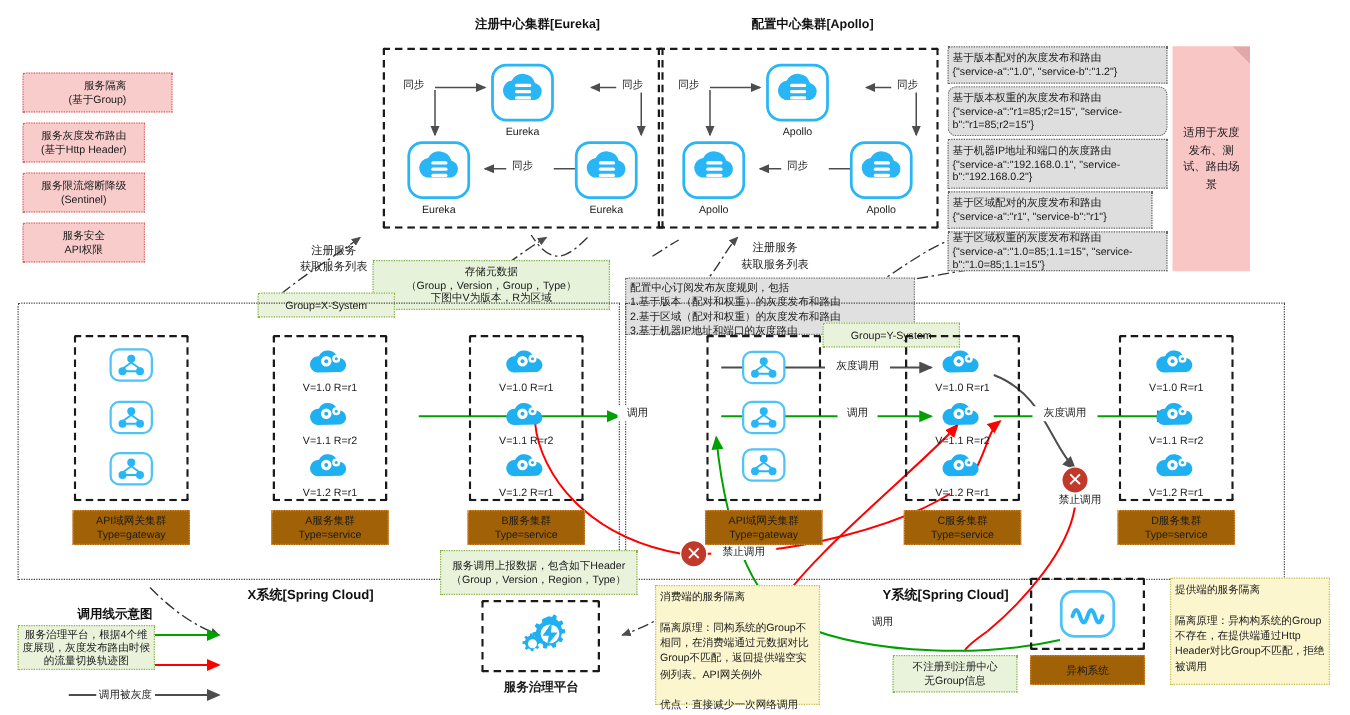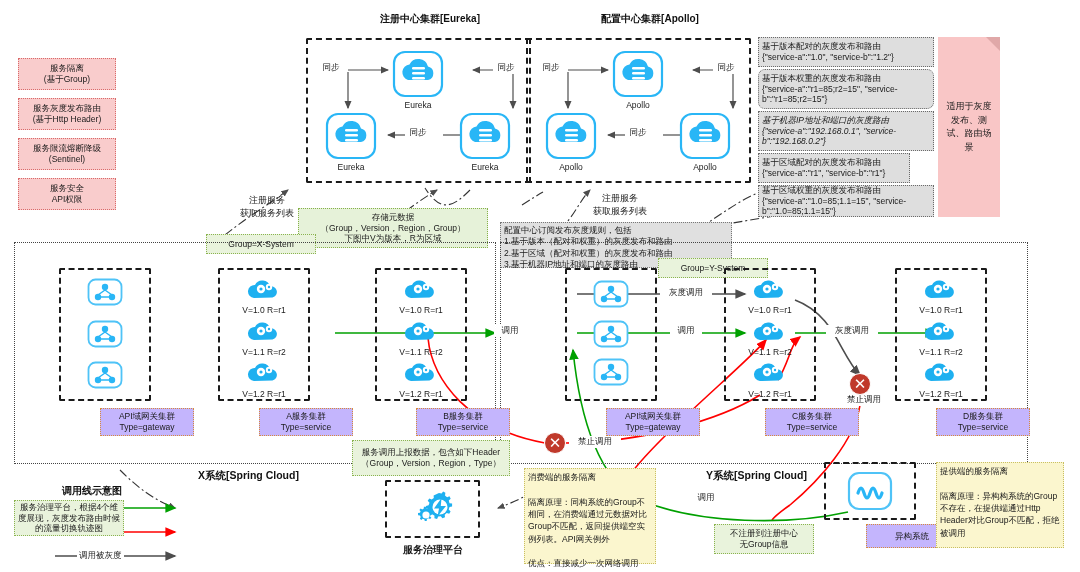--- a/index.html
+++ b/index.html
@@ -16,21 +16,21 @@
     position:absolute; display:flex; align-items:center; justify-content:center;
     text-align:center; line-height:1.25; font-size:8.5px; color:#1a1a1a;
     padding:2px 3px;
   }
   .note.left  { justify-content:flex-start; text-align:left; }
   .note.top   { align-items:flex-start; }
 
   .pink   { background:#f9cccc; border:1.4px dotted #d96a6a; }
   .green  { background:#e6f2d9; border:1.4px dotted #86b04a; }
   .greenS { background:#e9f3dc; border:1.4px dotted #8ab34f; }
-  .orange { background:#c4b5fd; border:1.4px dotted #d98b3a;margin-left:42px; }
+  .orange { background:#a16207; border:1.4px dotted #d98b3a; }
   .gray   { background:#dedede; border:1.4px dotted #6a6a6a; }
   .yellow { background:#fbf6ce; border:1.4px dotted #c9bf62; }
   .grayDot{ background:#e0e0e0; border:1.4px dotted #777; }
 
   
   .frameDash { position:absolute; border:2px dashed #1a1a1a; border-radius:2px; }
   .frameDot  { position:absolute; border:1.5px dotted #444; }
 
   .title { position:absolute; font-size:10px; font-weight:bold; color:#111; text-align:center; }
   .caption { position:absolute; font-size:9px; color:#1a1a1a; text-align:center; }
@@ -225,21 +225,21 @@
       <rect x="20" y="22" width="13" height="2.6" rx="1.3" fill="#fff"></rect>
       <rect x="20" y="27" width="13" height="2.6" rx="1.3" fill="#fff"></rect>
     </svg>
   </div>
   <div class="nodelabel" style="left:675px;top:162px;width:60px;">Apollo</div>
 
   <div class="edgelabel" style="left:538px;top:62px;width:26px;">同步</div>
   <div class="edgelabel" style="left:713px;top:62px;width:26px;">同步</div>
   <div class="edgelabel" style="left:625px;top:127px;width:26px;">同步</div>
 
-  <div class="note pink" style="left:18px;top:58px;width:98px;height:32px;">
+  <div class="note pink" style="left:18px;top:58px;width:120px;height:32px;text-align:right;">
     <div><span>服务隔离</span><br>
          <span>(基于Group)</span></div>
   </div>
   <div class="note pink" style="left:18px;top:98px;width:98px;height:32px;">
     <div><span>服务灰度发布路由</span><br>
          <span>(基于Http Header)</span></div>
   </div>
   <div class="note pink" style="left:18px;top:138px;width:98px;height:32px;">
     <div><span>服务限流熔断降级</span><br>
          <span>(Sentinel)</span></div>
@@ -250,25 +250,25 @@
   </div>
 
   <div class="note gray left" style="left:758px;top:37px;width:176px;height:30px;">
     <div><span>基于版本配对的灰度发布和路由</span><br>
          <span>{"service-a":"1.0", "service-b":"1.2"}</span></div>
   </div>
   <div class="note gray left" style="left:758px;top:69px;width:176px;height:40px;border-radius:7px;">
     <div><span>基于版本权重的灰度发布和路由</span><br>
          <span>{"service-a":"r1=85;r2=15", "service-b":"r1=85;r2=15"}</span></div>
   </div>
-  <div class="note gray left" style="left:758px;top:111px;width:176px;height:40px;font-style:italic;">
+  <div class="note gray left" style="left:758px;top:111px;width:176px;height:40px;">
     <div><span>基于机器IP地址和端口的灰度路由</span><br>
          <span>{"service-a":"192.168.0.1", "service-b":"192.168.0.2"}</span></div>
   </div>
-  <div class="note gray left" style="left:758px;top:153px;width:152px;height:30px;">
+  <div class="note gray left" style="left:758px;top:153px;width:164px;height:30px;">
     <div><span>基于区域配对的灰度发布和路由</span><br>
          <span>{"service-a":"r1", "service-b":"r1"}</span></div>
   </div>
   <div class="note gray left" style="left:758px;top:185px;width:176px;height:32px;">
     <div><span>基于区域权重的灰度发布和路由</span><br>
          <span>{"service-a":"1.0=85;1.1=15", "service-b":"1.0=85;1.1=15"}</span></div>
   </div>
 
   <div class="paper" style="left:938px;top:37px;width:62px;height:180px;">
     <div class="fold"></div>
@@ -278,21 +278,21 @@
   <div class="caption" style="left:222px;top:194px;width:90px;">
     <span>注册服务</span><br>
     <span>获取服务列表</span>
   </div>
   <div class="caption" style="left:575px;top:192px;width:90px;">
     <span>注册服务</span><br>
     <span>获取服务列表</span>
   </div>
 
   <div class="note green" style="left:298px;top:208px;width:190px;height:40px;white-space:pre-line;">存储元数据
-（Group，Version，Region，Group）
+（Group，Version，Group，Type）
 下图中V为版本，R为区域</div>
 
   <div class="note grayDot left top" style="left:500px;top:222px;width:232px;height:46px;white-space:pre-line;line-height:1.35;">配置中心订阅发布灰度规则，包括
 1.基于版本（配对和权重）的灰度发布和路由
 2.基于区域（配对和权重）的灰度发布和路由
 3.基于机器IP地址和端口的灰度路由</div>
 
   <div class="note greenS" style="left:206px;top:234px;width:110px;height:20px;">Group=X-System</div>
   <div class="note greenS" style="left:658px;top:234px;width:110px;height:20px;margin-top:24px;">Group=Y-System</div>
 

